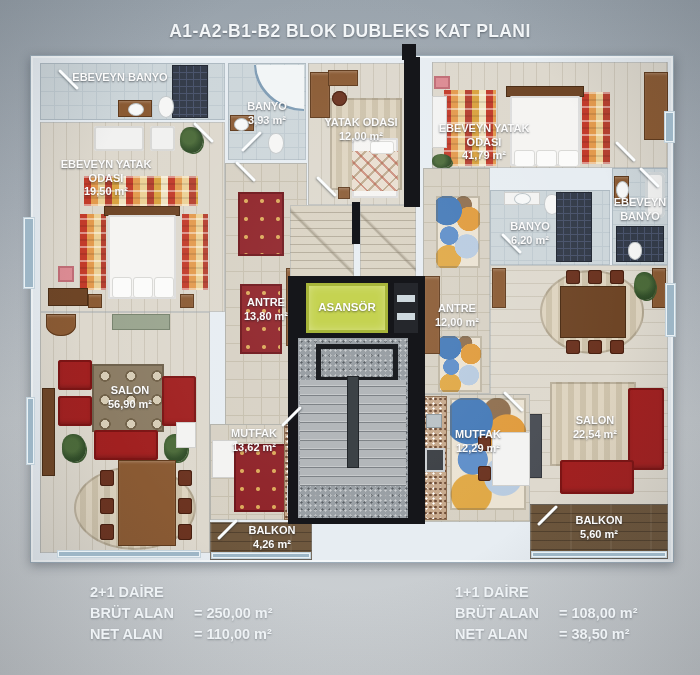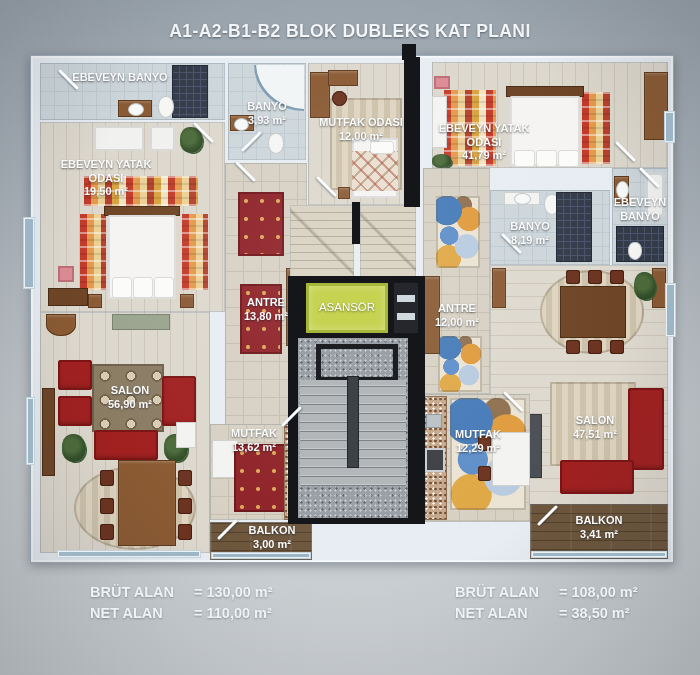--- a/index.html
+++ b/index.html
@@ -28,21 +28,21 @@
     background-size:18px 18px;}
   .deck{background:#6d563c;
     background-image:repeating-linear-gradient(0deg,rgba(0,0,0,.25) 0 1px,transparent 1px 9px),
     repeating-linear-gradient(90deg,rgba(255,255,255,.06) 0 2px,transparent 2px 40px);}
   .darktile{position:absolute;background:#333b49;
     background-image:linear-gradient(#49536b 1px,transparent 1px),linear-gradient(90deg,#49536b 1px,transparent 1px);
     background-size:7px 7px;box-shadow:inset 0 0 0 1px #222833;}
   
   .label{position:absolute;color:#fbfbfb;font-weight:bold;font-size:11px;line-height:13.5px;
     text-align:center;text-shadow:0 1px 2px rgba(20,25,32,.6);z-index:40;}
-  .asr-label{position:absolute;color:#fff;font-weight:normal;font-size:11.5px;text-align:center;
+  .asr-label{position:absolute;color:#fff;font-weight:bold;font-size:11.5px;text-align:center;
     text-shadow:0 1px 2px rgba(20,25,32,.5);z-index:40;}
   .legend{position:absolute;color:#eef2f5;font-weight:bold;font-size:14.5px;line-height:21px;
     text-shadow:0 1px 2px rgba(40,48,56,.35);z-index:40;}
   .legend .row{display:flex;}
   .legend .row .lab{width:104px;}
   
   .f{position:absolute;}
   .sofa{background:#a12020;border-radius:3px;box-shadow:inset 0 0 0 2px #7c1414, inset 0 -3px 4px rgba(0,0,0,.25);}
   .wsofa{background:#f1f1f0;border-radius:3px;box-shadow:inset 0 0 0 2px #d8d8d6;}
   .woodf{background:#8a5a33;box-shadow:inset 0 0 0 1px #5f3a1c, inset 0 2px 3px rgba(255,255,255,.25);}
@@ -131,21 +131,21 @@
     <div class="f woodf" style="left:2px;top:9px;width:20px;height:46px;"></div>
     <div class="f woodf" style="left:20px;top:7px;width:30px;height:16px;"></div>
     <div class="f chair" style="left:24px;top:28px;width:15px;height:15px;border-radius:50%;"></div>
     <div class="f bed" style="left:44px;top:75px;width:46px;height:60px;"></div>
     <div class="f" style="left:44px;top:88px;width:46px;height:40px;background:#e9ded0;background-image:repeating-linear-gradient(45deg,rgba(176,70,50,.5) 0 2px,transparent 2px 10px),repeating-linear-gradient(-45deg,rgba(150,120,80,.5) 0 2px,transparent 2px 10px);"></div>
     <div class="f pillow" style="left:62px;top:78px;width:22px;height:11px;"></div>
     <div class="f woodf" style="left:30px;top:124px;width:12px;height:12px;"></div>
   </div>
   <div class="door r45" style="left:313px;top:185px;"></div>
   <div class="label" style="left:317px;top:116px;width:88px;">
-    <div>MUTFAK ODASI</div>
+    <div>YATAK ODASI</div>
       <div>12,00 m²</div>
   </div>
 
   <div class="room wood" style="left:40px;top:122px;width:185px;height:190px;">
     <div class="f wsofa" style="left:54px;top:4px;width:50px;height:25px;"></div>
     <div class="f wsofa" style="left:110px;top:4px;width:25px;height:25px;"></div>
     <div class="f plant" style="left:140px;top:5px;width:23px;height:26px;"></div>
     <div class="f mosaic" style="left:44px;top:54px;width:114px;height:30px;"></div>
     <div class="f mosaic" style="left:40px;top:92px;width:26px;height:76px;"></div>
     <div class="f mosaic" style="left:142px;top:92px;width:26px;height:76px;"></div>
@@ -215,21 +215,21 @@
   <div class="label" style="left:221px;top:427px;width:66px;">
     <div>MUTFAK</div>
       <div>13,62 m²</div>
   </div>
 
   <div class="room deck" style="left:210px;top:522px;width:102px;height:38px;"></div>
   <div class="glass" style="left:212px;top:553px;width:98px;height:5px;"></div>
   <div class="door rm45" style="left:214px;top:528px;"></div>
   <div class="label" style="left:239px;top:524px;width:66px;">
     <div>BALKON</div>
-      <div>3,00 m²</div>
+      <div>4,26 m²</div>
   </div>
 
   <div class="room beigestairs" style="left:290px;top:205px;width:64px;height:72px;"></div>
   <div class="room beigestairs" style="left:360px;top:205px;width:56px;height:72px;"></div>
   <div class="blackwall" style="left:352px;top:202px;width:8px;height:42px;"></div>
   <div class="blackwall" style="left:288px;top:276px;width:137px;height:248px;"></div>
   <div class="f" style="left:306px;top:283px;width:82px;height:50px;background:#c5d351;box-shadow:inset 0 0 0 3px #a7b53a, inset 0 0 12px rgba(255,255,255,.5);z-index:22;"></div>
   <div class="asr-label" style="left:306px;top:301px;width:82px;">ASANSÖR</div>
   <div class="f" style="left:394px;top:283px;width:24px;height:50px;background:#25272c;z-index:22;"></div>
   <div class="f" style="left:397px;top:295px;width:18px;height:7px;background:#cfd9df;z-index:23;"></div>
@@ -272,21 +272,21 @@
 
   <div class="room tile" style="left:490px;top:190px;width:120px;height:75px;">
     <div class="f white" style="left:14px;top:2px;width:36px;height:13px;"></div>
     <div class="f basin" style="left:24px;top:3px;width:15px;height:10px;"></div>
     <div class="f toilet" style="left:54px;top:4px;width:14px;height:19px;"></div>
     <div class="darktile" style="left:66px;top:2px;width:36px;height:70px;"></div>
   </div>
   <div class="door r45" style="left:498px;top:242px;"></div>
   <div class="label" style="left:495px;top:220px;width:70px;">
     <div>BANYO</div>
-      <div>8,19 m²</div>
+      <div>6,20 m²</div>
   </div>
 
   <div class="room tileb" style="left:423px;top:168px;width:67px;height:226px;">
     <div class="f pebble" style="left:13px;top:28px;width:44px;height:72px;"></div>
     <div class="f pebble" style="left:15px;top:168px;width:44px;height:56px;"></div>
     <div class="f woodf" style="left:1px;top:108px;width:16px;height:78px;"></div>
   </div>
   <div class="label" style="left:426px;top:302px;width:62px;">
     <div>ANTRE</div>
       <div>12,00 m²</div>
@@ -305,21 +305,21 @@
     <div class="f dwood" style="left:70px;top:21px;width:66px;height:52px;"></div>
     <div class="f plant" style="left:144px;top:7px;width:22px;height:28px;"></div>
     <div class="f" style="left:28px;top:149px;width:24px;height:64px;background:#4a4e55;box-shadow:inset 0 0 0 1px #33363c;"></div>
     <div class="f" style="left:34px;top:165px;width:6px;height:34px;background:#111;"></div>
     <div class="f striperug" style="left:60px;top:117px;width:86px;height:84px;"></div>
     <div class="f sofa" style="left:138px;top:123px;width:36px;height:82px;"></div>
     <div class="f sofa" style="left:70px;top:195px;width:74px;height:34px;"></div>
   </div>
   <div class="label" style="left:557px;top:414px;width:76px;">
     <div>SALON</div>
-      <div>47,51 m²</div>
+      <div>22,54 m²</div>
   </div>
 
   <div class="room tileb" style="left:423px;top:394px;width:107px;height:128px;">
     <div class="f granite" style="left:0px;top:2px;width:24px;height:124px;"></div>
     <div class="f" style="left:3px;top:20px;width:16px;height:14px;background:#b9c1c5;box-shadow:inset 0 0 0 1px #8b969b;"></div>
     <div class="f" style="left:2px;top:54px;width:20px;height:24px;background:#3a3e43;box-shadow:inset 0 0 0 2px #caced1;"></div>
     <div class="f pebble" style="left:27px;top:4px;width:76px;height:112px;"></div>
     <div class="f chair" style="left:55px;top:42px;width:13px;height:15px;"></div>
     <div class="f chair" style="left:55px;top:72px;width:13px;height:15px;"></div>
     <div class="f white" style="left:69px;top:38px;width:38px;height:54px;"></div>
@@ -328,40 +328,42 @@
   <div class="label" style="left:445px;top:428px;width:66px;">
     <div>MUTFAK</div>
       <div>12,29 m²</div>
   </div>
 
   <div class="room deck" style="left:530px;top:504px;width:138px;height:55px;"></div>
   <div class="glass" style="left:532px;top:552px;width:134px;height:5px;"></div>
   <div class="door rm45" style="left:534px;top:514px;"></div>
   <div class="label" style="left:561px;top:514px;width:76px;">
     <div>BALKON</div>
-      <div>3,41 m²</div>
+      <div>5,60 m²</div>
   </div>
 
   <div class="glass" style="left:24px;top:218px;width:10px;height:70px;"></div>
   <div class="glass" style="left:27px;top:398px;width:7px;height:66px;"></div>
   <div class="glass" style="left:58px;top:551px;width:142px;height:6px;"></div>
   <div class="glass" style="left:666px;top:284px;width:9px;height:52px;"></div>
   <div class="glass" style="left:665px;top:112px;width:9px;height:30px;"></div>
 
   <div class="legend" style="left:90px;top:582px;">
+    <div>2+1 DAİRE</div>
     <div class="row">
         <span class="lab">BRÜT ALAN</span>
-        <span>= 130,00 m²</span>
+        <span>= 250,00 m²</span>
       </div>
     <div class="row">
         <span class="lab">NET ALAN</span>
         <span>= 110,00 m²</span>
       </div>
   </div>
   <div class="legend" style="left:455px;top:582px;">
+    <div>1+1 DAİRE</div>
     <div class="row">
         <span class="lab">BRÜT ALAN</span>
         <span>= 108,00 m²</span>
       </div>
     <div class="row">
         <span class="lab">NET ALAN</span>
         <span>= 38,50 m²</span>
       </div>
   </div>
 

